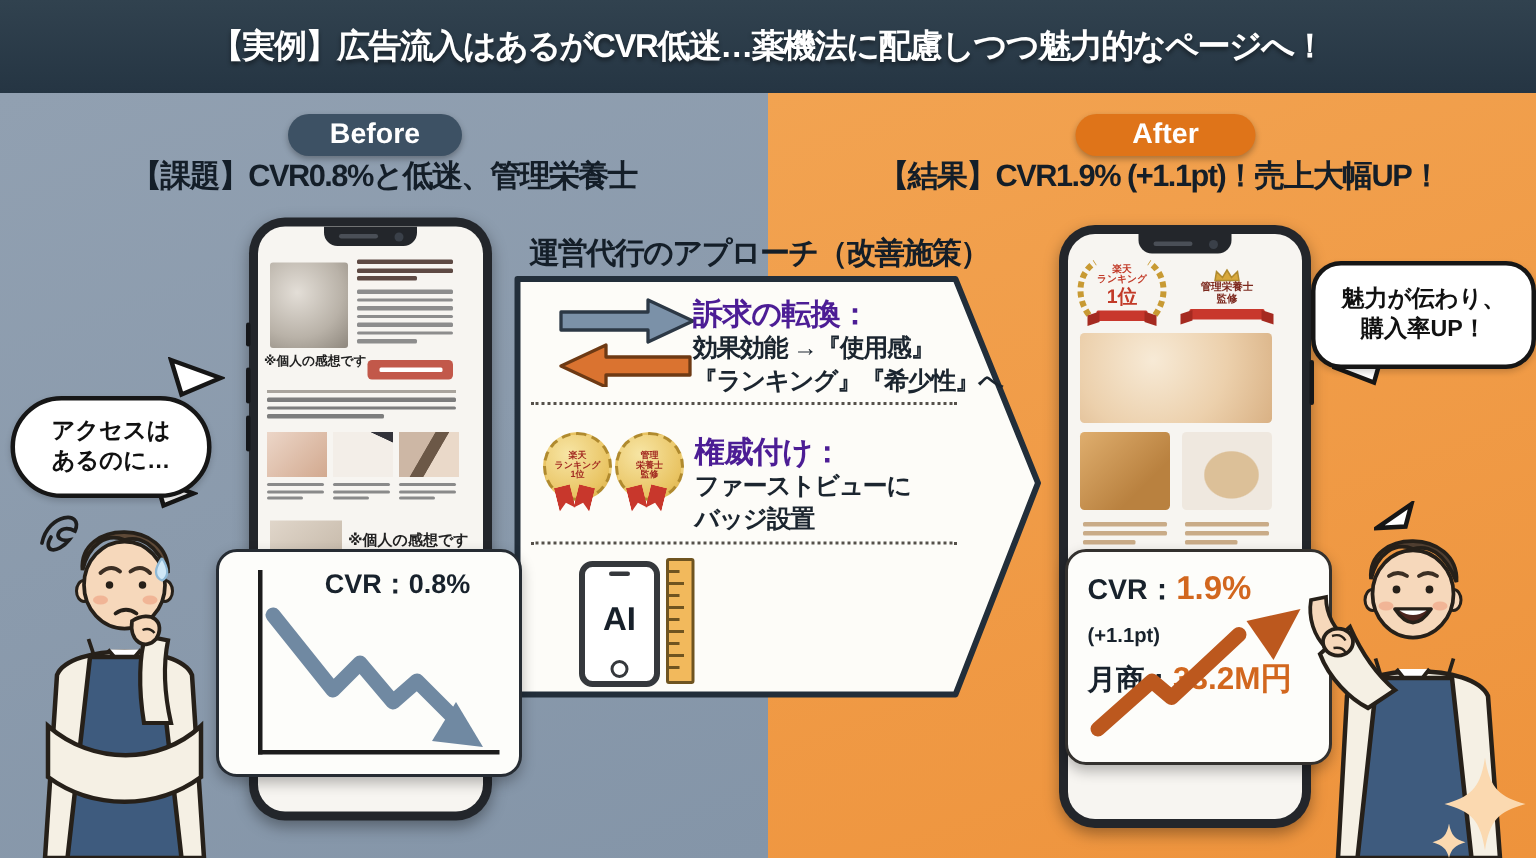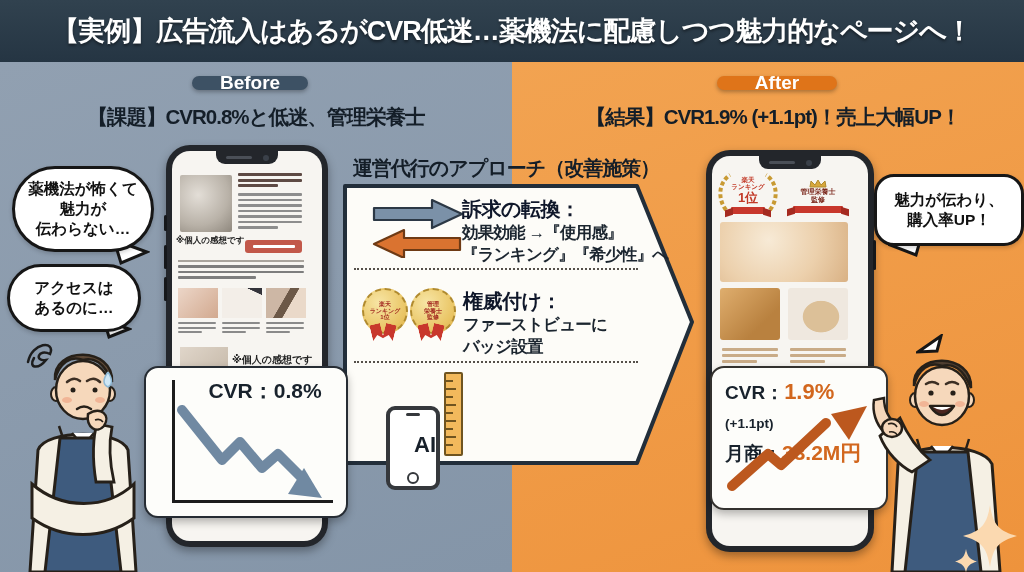--- a/index.html
+++ b/index.html
@@ -3,27 +3,27 @@
 <meta charset="utf-8">
 <style>
   html,body{margin:0;padding:0;background:#444;}
   #stage{position:relative;width:1024px;height:572px;overflow:hidden;
          font-family:"Liberation Sans","DejaVu Sans",sans-serif;background:#8b9aab;}
   .abs{position:absolute;}
   .pre{white-space:pre-line;}
   
   #banner{left:0;top:0;width:1024px;height:62px;background:linear-gradient(180deg,#31424f,#253543);
           display:flex;align-items:center;justify-content:center;z-index:6;}
-  #banner .t{color:#fff;font-size:27px;font-weight:800;letter-spacing:-1px;
+  #banner .t{color:#fff;font-size:22px;font-weight:800;letter-spacing:-1px;
              text-shadow:0 2px 3px rgba(0,0,0,.45);}
   
   #left-bg{left:0;top:62px;width:512px;height:510px;background:linear-gradient(160deg,#91a0b1,#8495a8);}
   #right-bg{left:512px;top:62px;width:512px;height:510px;background:linear-gradient(160deg,#f2a351,#ee933c);}
   
-  .pill{height:14px;border-radius:15px;display:flex;align-items:center;justify-content:center;
+  .pill{height:28px;border-radius:15px;display:flex;align-items:center;justify-content:center;
         color:#fff;font-weight:800;font-size:19px;box-shadow:0 2px 4px rgba(0,0,0,.3);z-index:3;}
   #before-pill{left:192px;top:76px;width:116px;background:#3d5164;}
   #after-pill{left:717px;top:76px;width:120px;background:#df7419;}
   .headline{top:103px;font-size:20.5px;font-weight:800;color:#141e28;text-align:center;z-index:3;letter-spacing:-1px;}
   #before-headline{left:0;width:512px;}
   #after-headline{left:522px;width:502px;}
   
   .bubble{background:#fff;border:3px solid #161616;display:flex;align-items:center;justify-content:center;
           text-align:center;font-weight:800;color:#111;font-size:15.5px;line-height:1.3;z-index:4;
           box-shadow:0 2px 4px rgba(0,0,0,.18);}
@@ -47,33 +47,33 @@
   .statcard{background:#fdfdfa;border:2.5px solid #262c33;border-radius:14px;z-index:4;
             box-shadow:0 4px 9px rgba(0,0,0,.28);}
   #card-before{left:144px;top:366px;width:200px;height:148px;}
   #card-after{left:710px;top:366px;width:174px;height:140px;border-color:#33312e;}
   .stat-line{font-weight:800;color:#18222c;}
   .orange-val{color:#d2671e;}
   
   #approach-title{left:346px;top:155px;width:320px;text-align:center;font-size:20px;font-weight:800;
                   color:#141e28;z-index:3;letter-spacing:-1px;}
   #approach-box{left:341px;top:182px;z-index:2;}
-  .ap-head{font-size:20px;font-weight:800;color:#0f172a;letter-spacing:-.5px;}
+  .ap-head{font-size:20px;font-weight:800;color:#4c1d95;letter-spacing:-.5px;}
   .ap-body{font-size:16.5px;font-weight:800;color:#1b252f;line-height:1.35;letter-spacing:-.8px;white-space:pre;}
   .dotline{border-top:2.5px dotted #55504a;z-index:3;}
   .medal{width:42px;height:42px;border-radius:50%;border:2.5px dashed #b08a2e;
          background:radial-gradient(circle at 35% 30%,#f7e5a4,#e9c463 70%,#d8ab45);
          display:flex;align-items:center;justify-content:center;text-align:center;
          font-size:6px;line-height:1.1;font-weight:800;color:#a32b22;white-space:pre-line;}
   .ribbons{position:absolute;top:36px;left:6px;width:30px;height:16px;}
   .ribbons i{position:absolute;width:11px;height:16px;background:#c8372c;
              clip-path:polygon(0 0,100% 0,100% 100%,50% 70%,0 100%);}
   
   #ai-phone{left:386px;top:374px;width:46px;height:76px;border:4px solid #35383c;border-radius:9px;
-            background:#fff;z-index:3;display:flex;align-items:center;justify-content:flex-end;margin-top:32px;}
+            background:#fff;z-index:3;display:flex;align-items:center;justify-content:center;}
   #ai-phone .spk{position:absolute;top:3px;left:50%;transform:translateX(-50%);width:14px;height:3px;border-radius:2px;background:#35383c;}
   #ai-phone .hbtn{position:absolute;bottom:2px;left:50%;transform:translateX(-50%);width:8px;height:8px;border:2px solid #35383c;border-radius:50%;}
   #ai-phone .ai{font-size:22px;font-weight:800;color:#17202a;margin-top:-6px;}
   #ruler{left:444px;top:372px;width:15px;height:80px;background:#f2b95c;border:2.5px solid #6f5420;
          border-radius:2px;z-index:3;}
   #ruler i{position:absolute;left:0;width:7px;height:2px;background:#6f5420;}
   
   .goldbadge{position:absolute;display:flex;flex-direction:column;align-items:center;justify-content:center;
              text-align:center;z-index:2;}
   .goldbadge .txt{font-weight:800;color:#c23a28;white-space:pre-line;line-height:1.15;}
@@ -158,35 +158,32 @@
           <div class="bar" style="height: 2px; background: rgb(138, 138, 138); margin-bottom: 2.5px;"></div>
           <div class="bar" style="height: 2px; background: rgb(138, 138, 138); margin-bottom: 2.5px; width: 62%;"></div>
         </div>
       <div class="abs" style="left:8px;top:196px;width:48px;height:32px;background:linear-gradient(140deg,#e0d6ca,#c4b7a7)"></div>
       <div class="abs" style="left:60px;top:202px;font-size:10px;font-weight:800;color:#222">※個人の感想です</div>
     </div>
   </div>
 
   <div class="abs statcard" id="card-before">
     <div class="abs" style="left:26px;top:12px;width:158px;height:120px;border-left:3px solid #1c1c1c;border-bottom:3px solid #1c1c1c"></div>
-    <div class="abs" style="left:44px;top:8px;width:150px;text-align:center;font-size:21px;line-height:1.45">
+    <div class="abs" style="left:44px;top:8px;width:150px;text-align:center;font-size:18px;line-height:1.45">
       <div class="stat-line"><span>CVR：</span><span>0.8%</span></div>
     </div>
     <svg class="abs" style="left:30px;top:32px" width="160" height="106" viewBox="0 0 160 106">
       <polyline points="6,10 46,60 64,42 86,68 102,54 130,82" fill="none" stroke="#7089a2" stroke-width="10" stroke-linecap="round" stroke-linejoin="round"></polyline>
       <polygon points="146,98 112,94 128,68" fill="#7089a2"></polygon>
     </svg>
   </div>
 
   <svg class="abs tail" style="left:112px;top:238px" width="38" height="28">
     <polygon points="2,2 35,14 9,25" fill="#fff" stroke="#161616" stroke-width="3"></polygon>
     </svg>
-  <div class="abs bubble pre" id="bubble-b1">薬機法が怖くて
-魅力が
-伝わらない…</div>
   <svg class="abs tail" style="left:102px;top:318px" width="30" height="22">
     <polygon points="2,2 27,11 7,19" fill="#fff" stroke="#161616" stroke-width="3"></polygon>
     </svg>
   <div class="abs bubble pre" id="bubble-b2">アクセスは
 あるのに…</div>
 
   <svg class="abs man" style="left:0;top:332px" width="140" height="240" viewBox="0 0 140 240">
     <path d="M28 30 C32 10 56 8 50 22 C38 16 34 30 46 28 C38 38 28 36 34 26" fill="none" stroke="#1d1d1d" stroke-width="2.5" stroke-linecap="round"></path>
     <path d="M38 118 C46 97 120 97 128 118 L136 240 L30 240 Z" fill="#f5f0e4" stroke="#262019" stroke-width="3"></path>
     <path d="M72 101 L83 114 L94 101" fill="#fff" stroke="#262019" stroke-width="2.5"></path>

